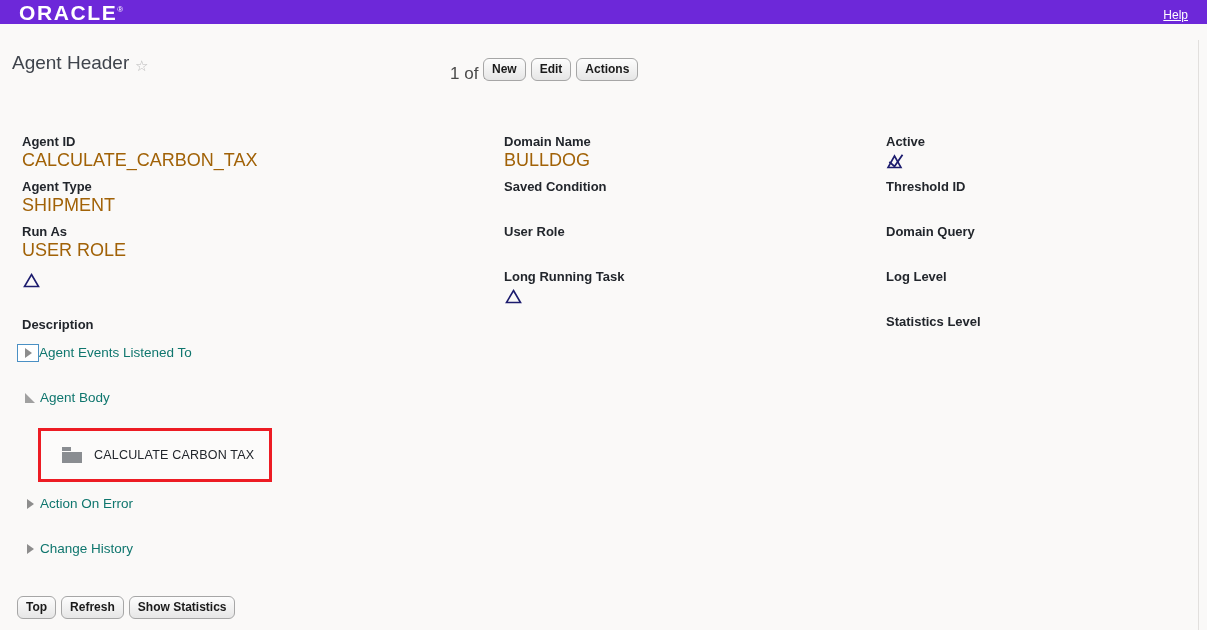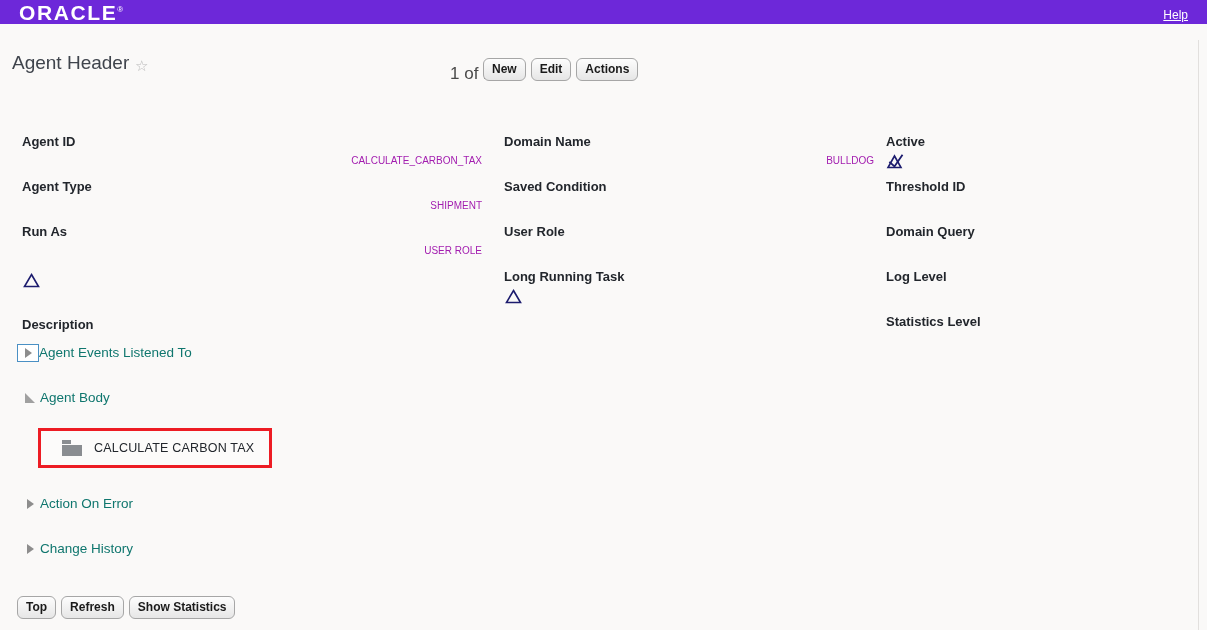--- a/index.html
+++ b/index.html
@@ -110,26 +110,25 @@
 
   .field { height: 45px; position: relative; }
   .field-label {
     font-size: 13px;
     color: #22262c;
     font-weight: bold;
     line-height: 16px;
     white-space: nowrap;
   }
   .field-value {
-    font-size: 10px;
-    color: #a21caf;
+    font-size: 18px;
+    color: #a16207;
     line-height: 17px;
     margin-top: 2px;
     white-space: nowrap;
-    text-align: right;
   }
   .field-value.empty { height: 17px; }
 
   
   .tri-box { margin-top: 3px; width: 20px; height: 17px; }
 
   
   .sections {
     position: absolute;
     left: 0; top: 342px;
@@ -167,21 +166,21 @@
   .tri-open {
     width: 0; height: 0;
     border-bottom: 10px solid #a0a0a0;
     border-right: 10px solid transparent;
   }
 
   
   .body-node {
     position: absolute;
     left: 38px; top: 86px;
-    width: 234px; height: 40px;
+    width: 234px; height: 54px;
     border: 3px solid #ed1c24;
     background: #fcfbfa;
     display: flex;
     align-items: center;
     cursor: pointer;
   }
   .folder-icon {
     margin-left: 21px;
     width: 20px; height: 16px;
     position: relative;

